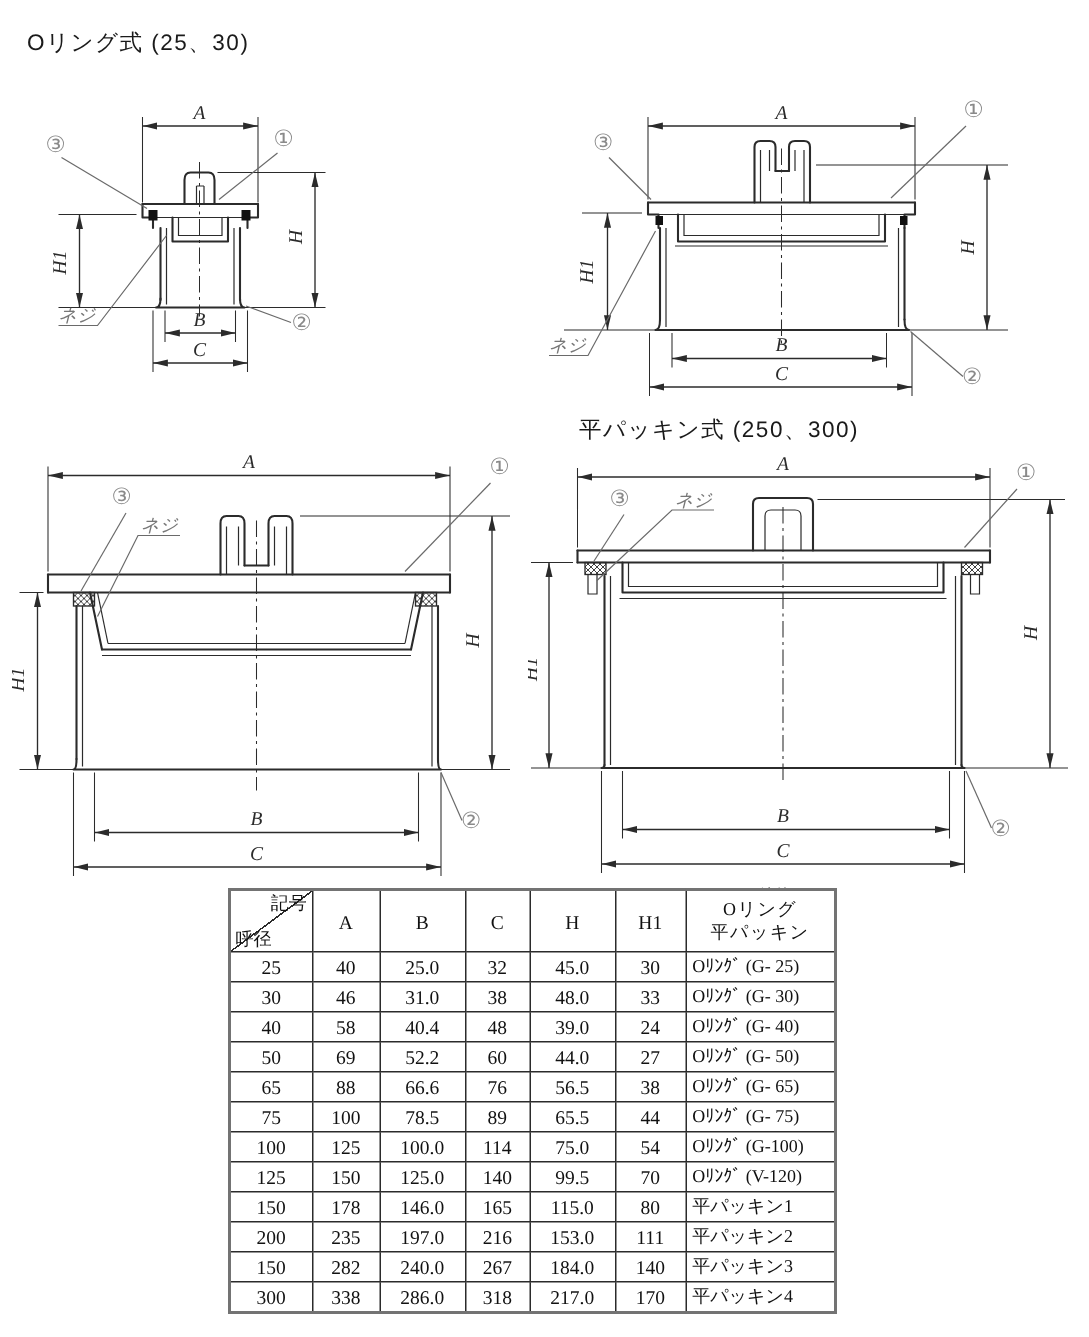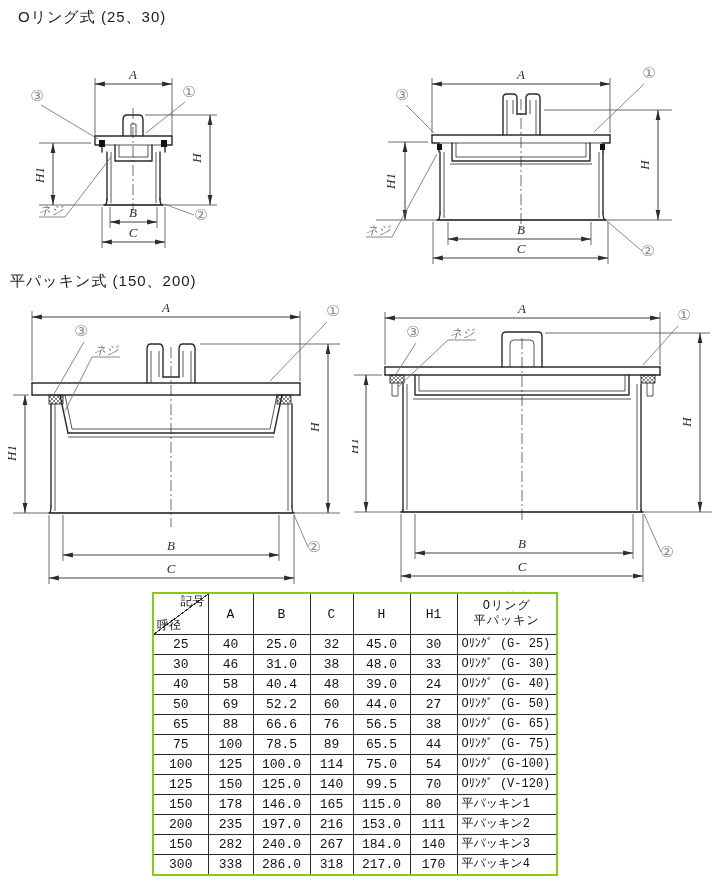--- a/index.html
+++ b/index.html
@@ -18,39 +18,39 @@
   .cot{font:italic 15px "DejaVu Sans",sans-serif;fill:#8a8a8a;text-anchor:middle;}
   .jl{font:italic 12px "DejaVu Sans",sans-serif;fill:#777777;}
   .pk{stroke:#2b2b2b;stroke-width:0.9;}
   .oring{fill:#111111;stroke:none;}
   
   #unit{position:absolute;left:503px;top:556px;font-size:13px;color:#1a1a1a;margin-top:33px;}
   #note{position:absolute;left:150px;top:873px;font-size:13px;letter-spacing:0.5px;color:#1a1a1a;}
   
   #tblwrap{position:absolute;left:152px;top:592px;}
   #dims{border-collapse:collapse;table-layout:fixed;width:406px;background:#fff;
-        font-family:Liberation Mono, monospace;font-size:13px;color:#111;
-        border:2px solid #84cc16;}
+        font-family:Liberation Serif, serif;font-size:13px;color:#111;
+        border:2px solid #737373;}
   #dims th,#dims td{border:1px solid #2b2b2b;text-align:center;padding:0;height:19px;line-height:19px;
         font-weight:normal;overflow:hidden;white-space:nowrap;}
   #dims thead th{height:40px;}
   #dims td.seal{text-align:left;padding-left:4px;font-size:12px;}
   th.corner{position:relative;background:
      linear-gradient(to bottom right,transparent 49.3%,#2b2b2b 49.3%,#2b2b2b 50.9%,transparent 50.9%);}
   th.corner .ct{position:absolute;top:1px;right:3px;font-size:12px;line-height:14px;}
   th.corner .cb{position:absolute;bottom:1px;left:3px;font-size:12px;line-height:14px;}
   th.sealh div{font-size:12px;line-height:15px;letter-spacing:1px;}
 </style>
 </head>
 <body>
 
 <div id="page">
 
-  <div class="sec-title" style="left:18px;top:8px">Oリング式 (25、30)</div>
-  <div class="sec-title" style="left:10px;top:272px">平パッキン式 (150、200)</div>
+  <div class="sec-title" style="left:18px;top:19px">Oリング式 (25、30)</div>
+  <div class="sec-title" style="left:386px;top:277px">平パッキン式 (250、300)</div>
 
   <svg class="dwg" style="left:25px;top:48px" width="240" height="210" viewBox="0 0 240 210">
     <defs>
       <marker id="a1" viewBox="0 0 10 6" refX="10" refY="3" markerWidth="11" markerHeight="7" orient="auto-start-reverse">
         <path d="M0,0.6 L10,3 L0,5.4 Z" fill="#2b2b2b"></path>
       </marker>
     </defs>
 
     <line class="ext" x1="70" y1="30" x2="70" y2="87"></line>
       <line class="ext" x1="147" y1="30" x2="147" y2="87"></line>

